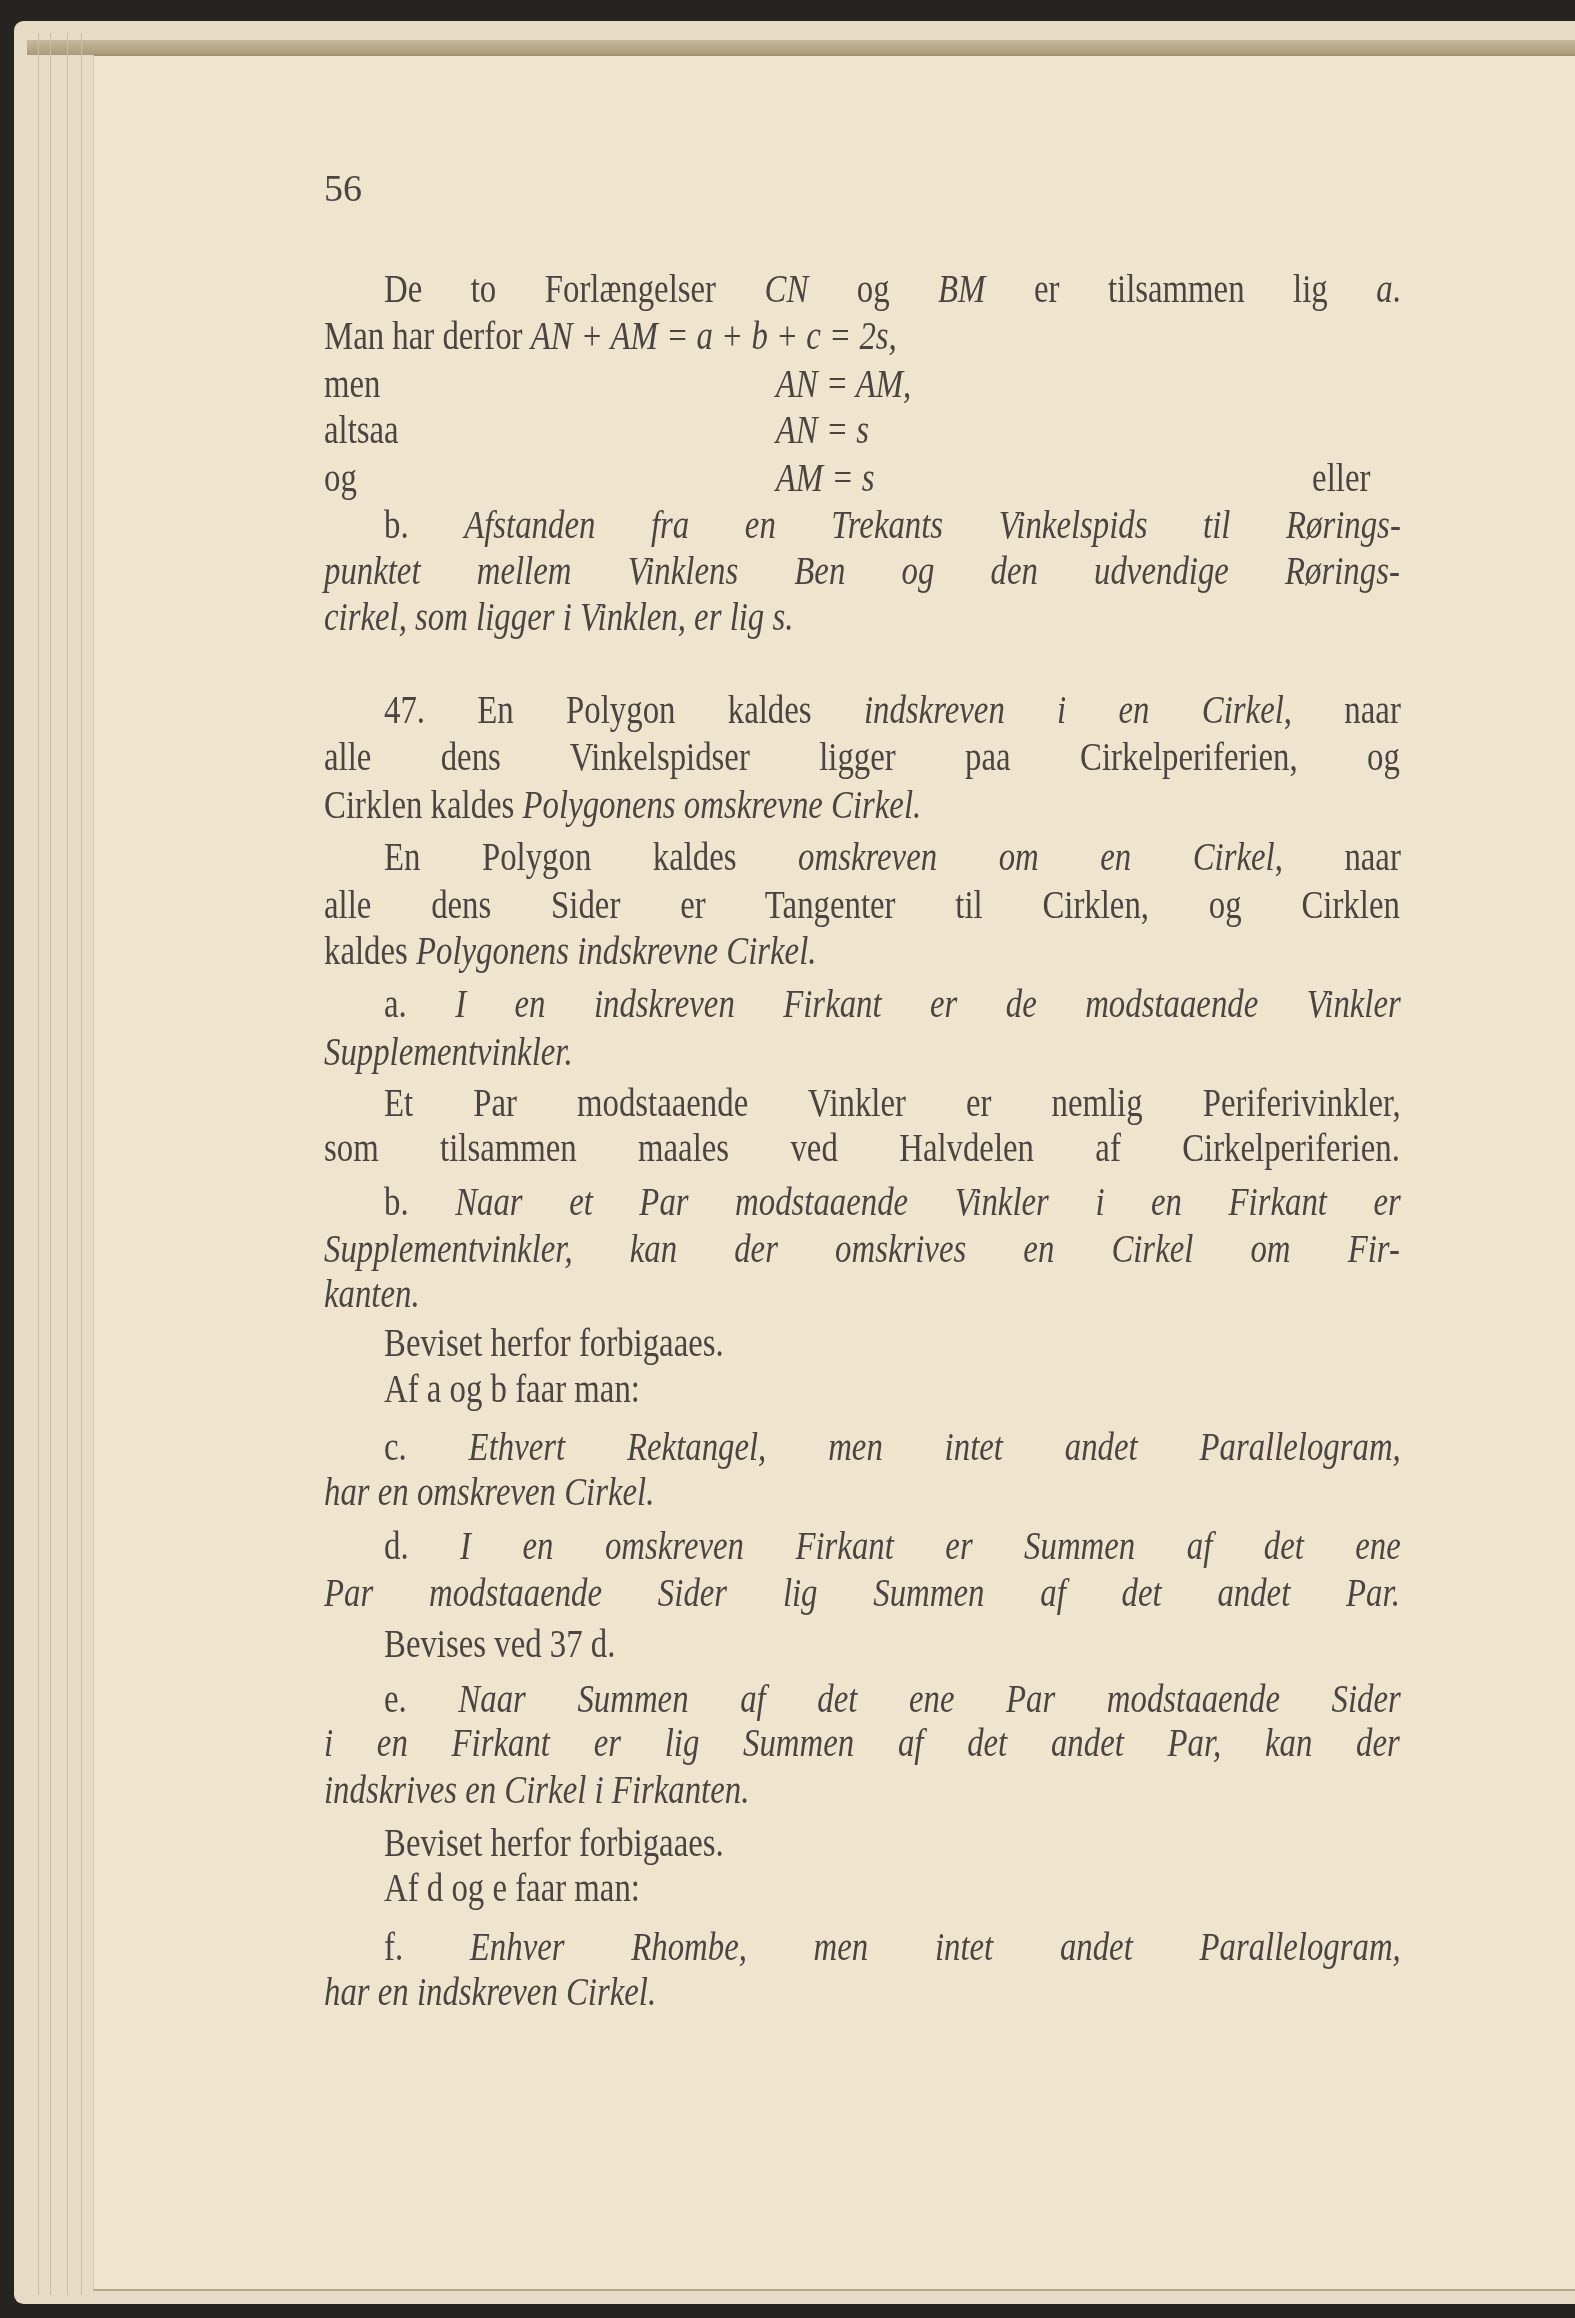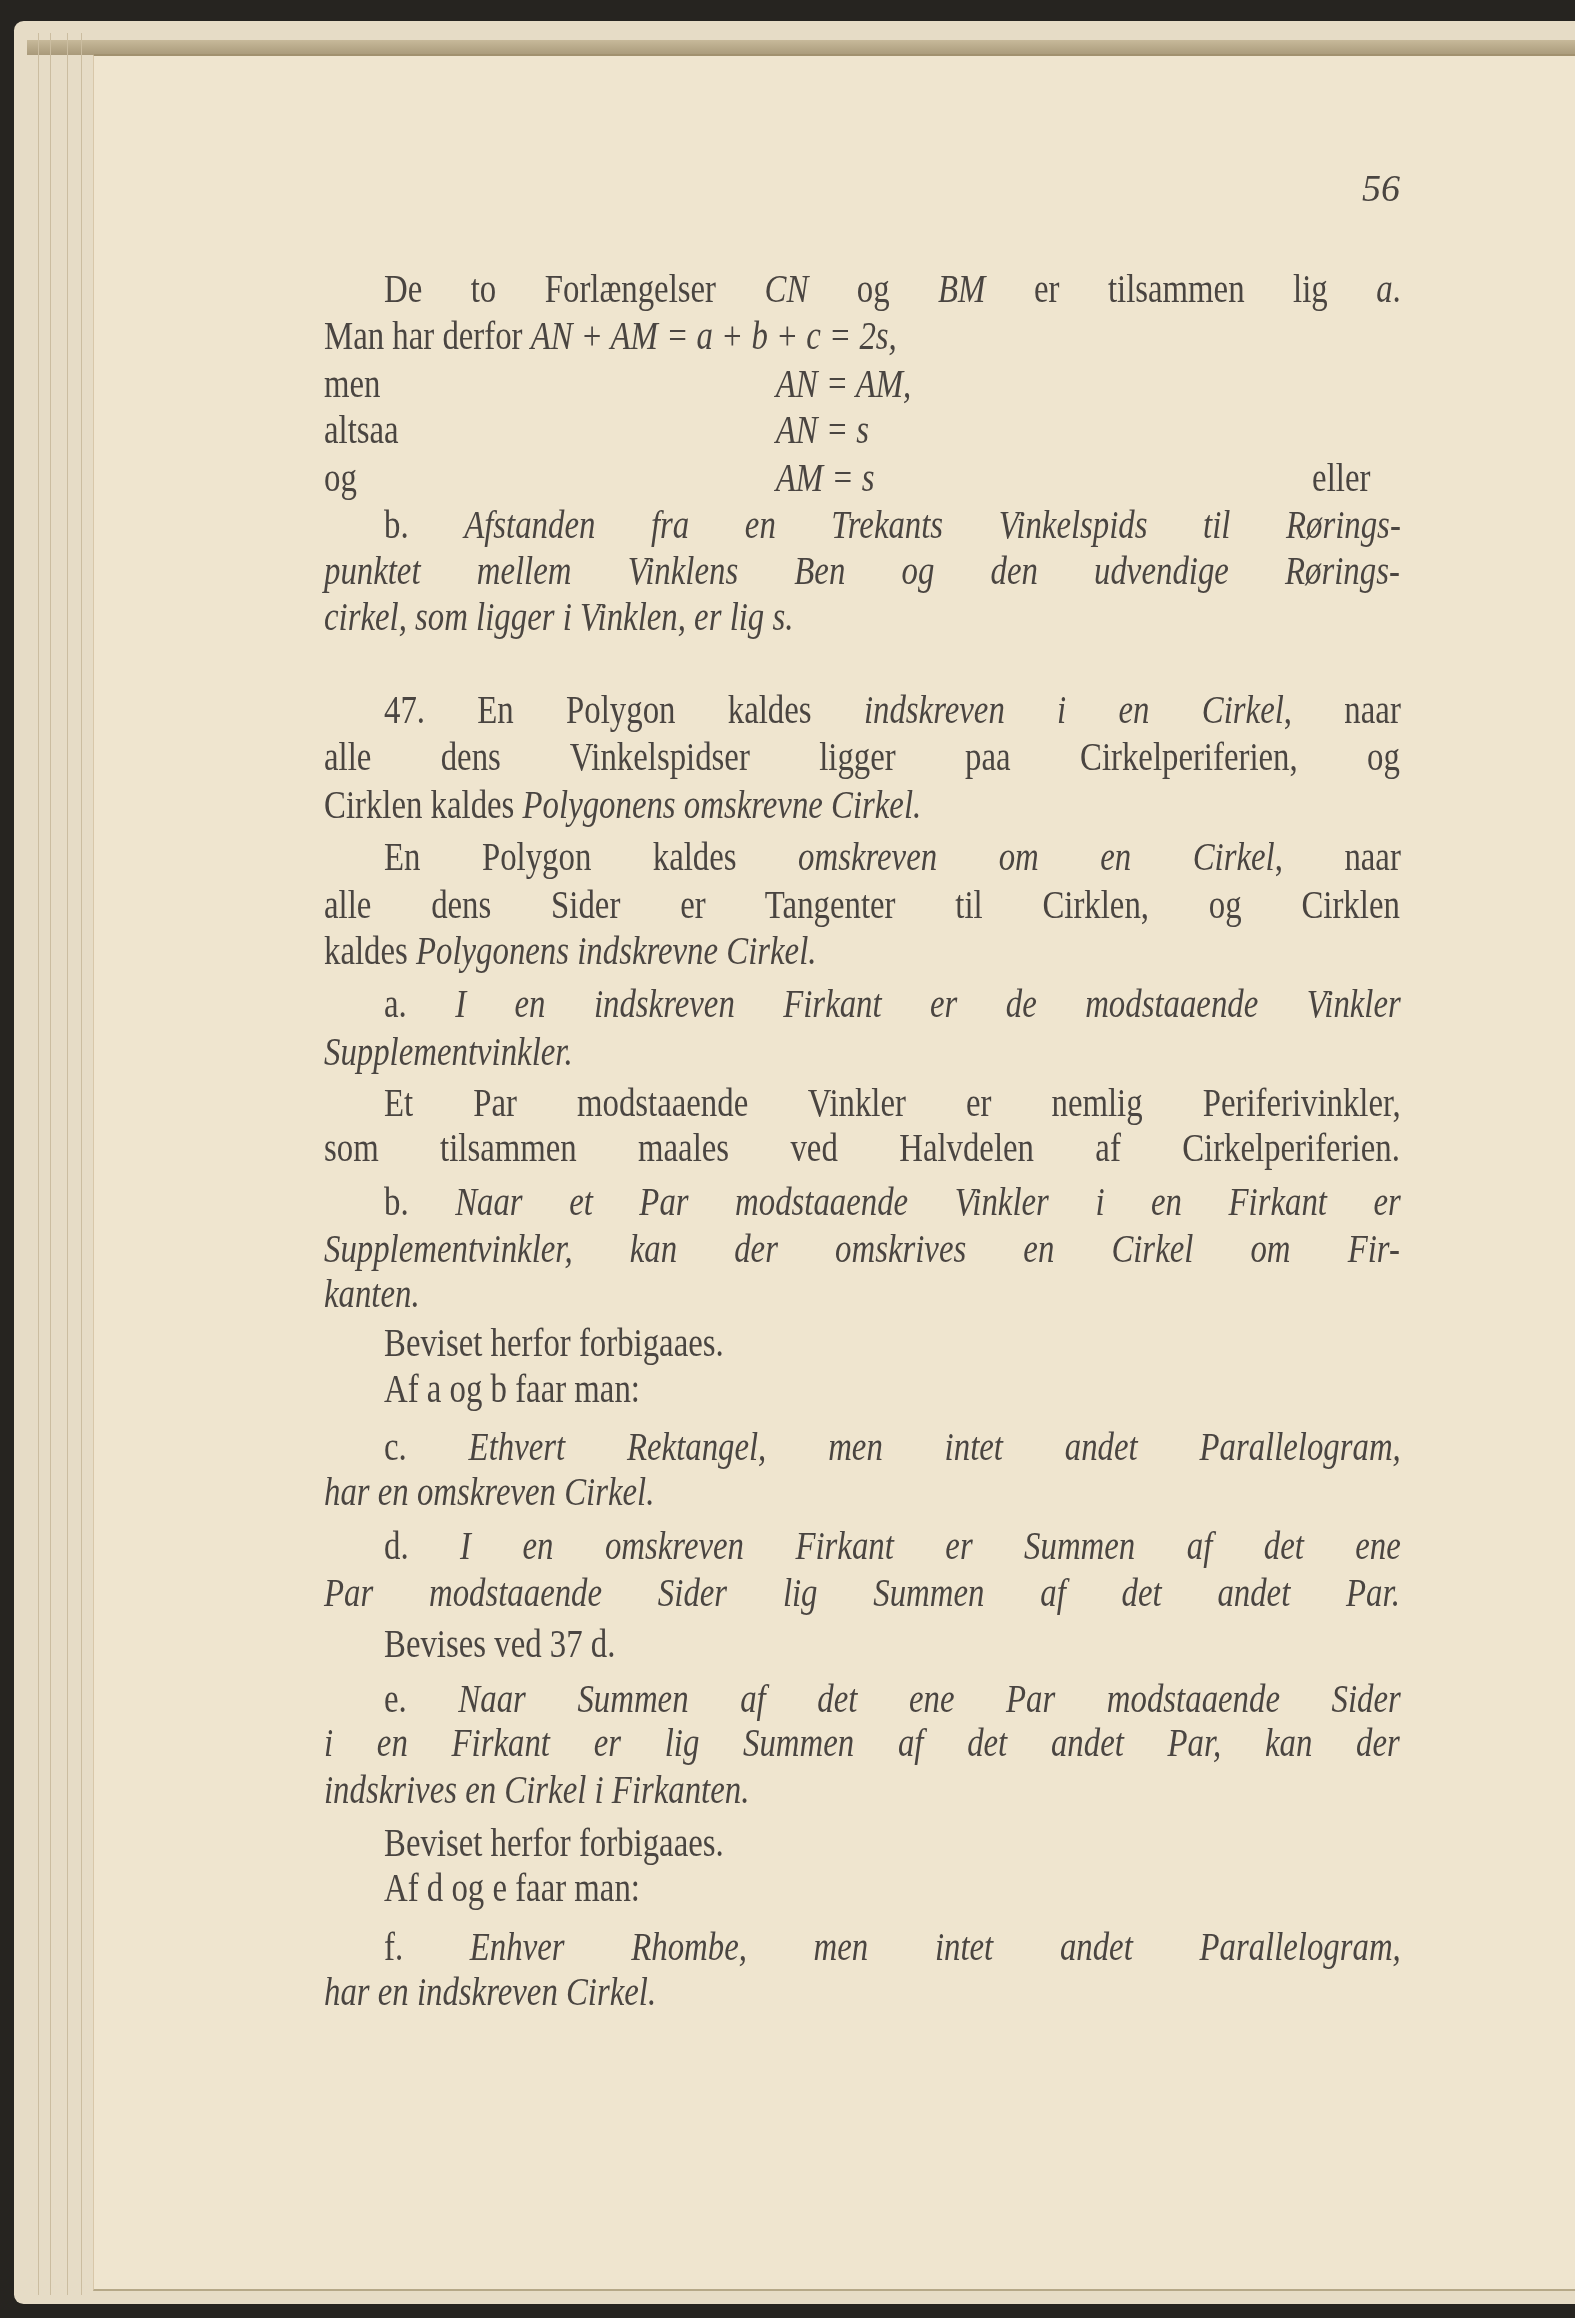--- a/index.html
+++ b/index.html
@@ -56,24 +56,23 @@
       width: 1076px;
       color: #4a4541;
       font-size: 40px;
       line-height: 49px;
     }
     .page-number {
       position: absolute;
       left: 0;
       width: 1076px;
       top: 164px;
-      text-align: right;
+      text-align: left;
       font-size: 38px;
       color: #4a4541;
-      font-style: italic;
     }
     .line {
       position: absolute;
       left: 0;
       width: 1076px;
       white-space: nowrap;
       transform-origin: left top;
       transform: scaleX(0.82);
     }
     .line.justify {

